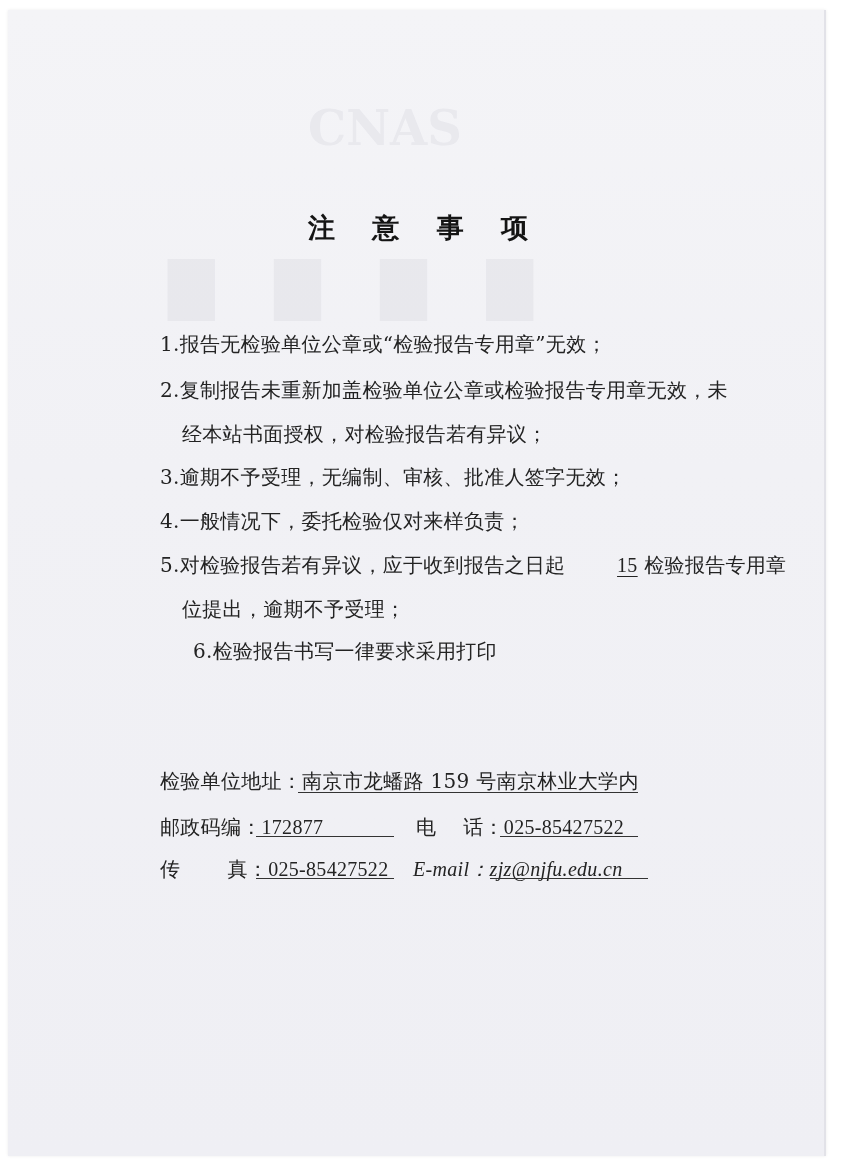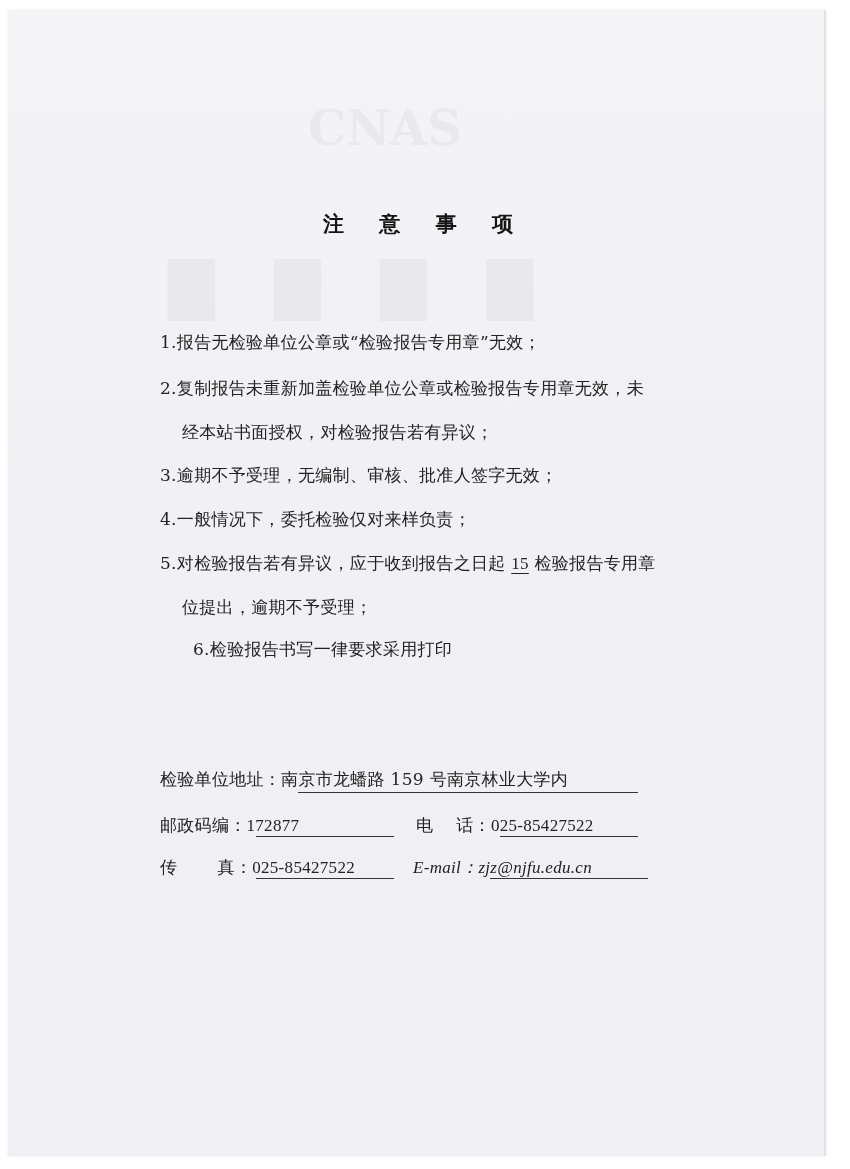--- a/index.html
+++ b/index.html
@@ -36,37 +36,38 @@
       user-select: none;
     }
     .title {
       position: absolute;
       left: 0;
       width: 850px;
       top: 210px;
       text-align: center;
       font-family: "DejaVu Sans", sans-serif;
       font-weight: bold;
-      font-size: 21px;
+      font-size: 27px;
       letter-spacing: 14px;
       color: #141414;
     }
     .line {
       position: absolute;
       font-family: "DejaVu Serif", "Liberation Serif", serif;
-      font-size: 17px;
+      font-size: 20px;
       color: #232323;
       white-space: nowrap;
       letter-spacing: 0.3px;
       text-align: center;
     }
     .ul {
       text-decoration: underline;
       text-underline-offset: 4px;
       text-decoration-thickness: 1px;
+      margin-left: 45px;
     }
     .field-line {
       position: absolute;
       border-bottom: 1px solid #333;
       height: 0;
     }
     .mono { font-family: "Liberation Serif", "DejaVu Serif", serif; }
   </style>
 </head>
 <body>

